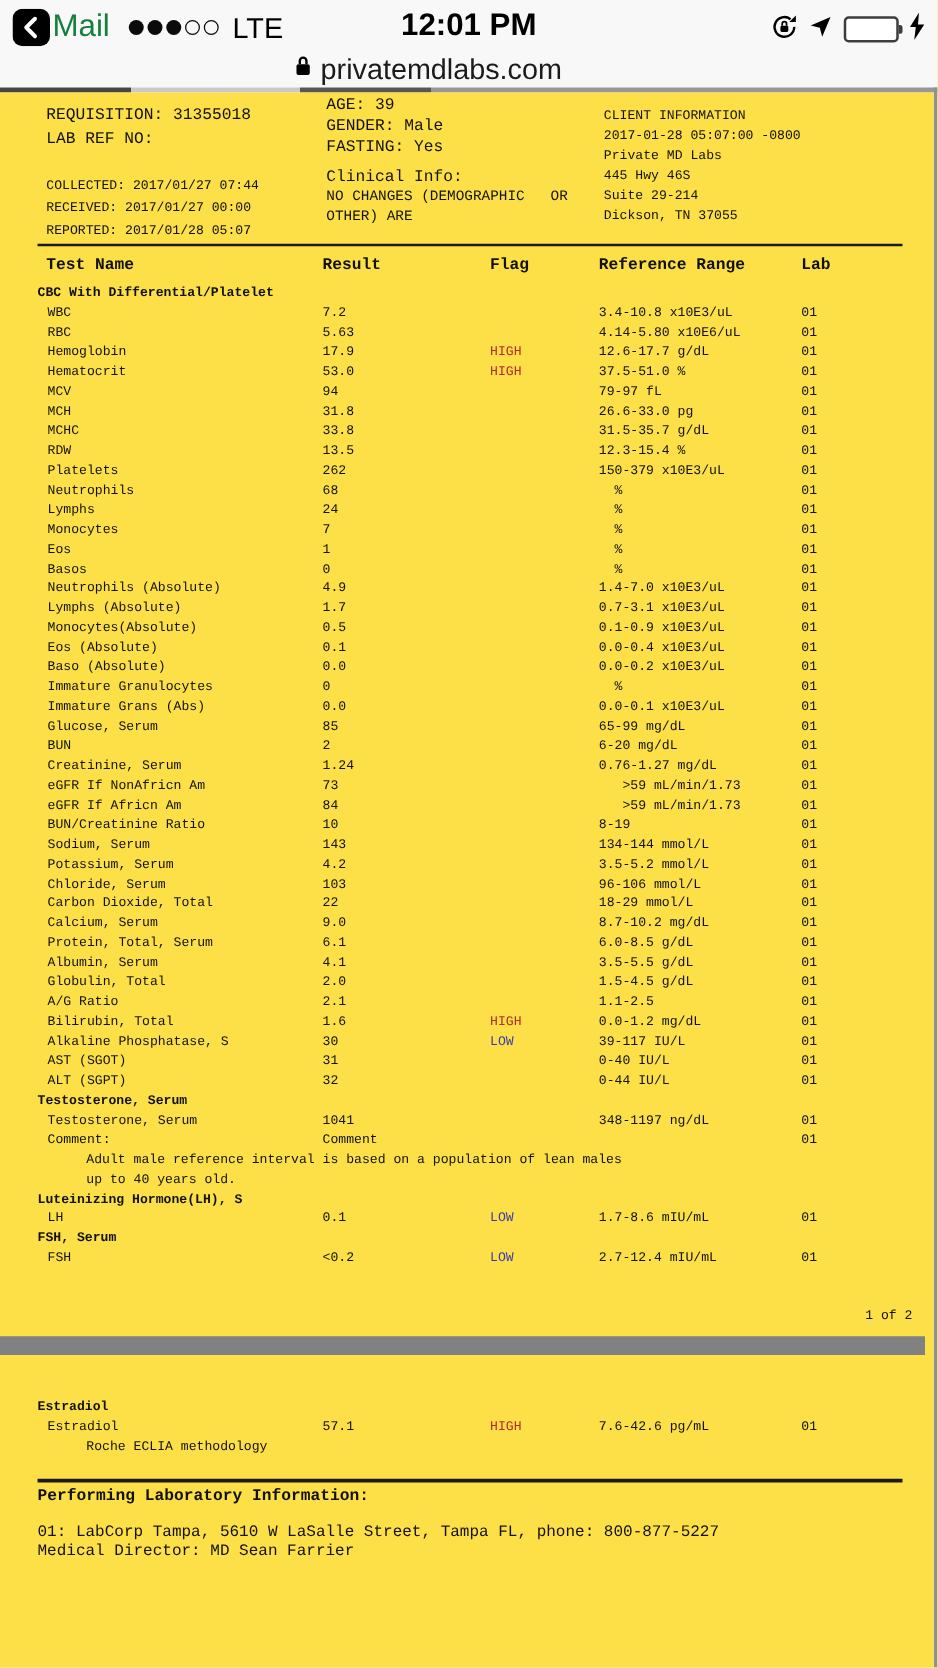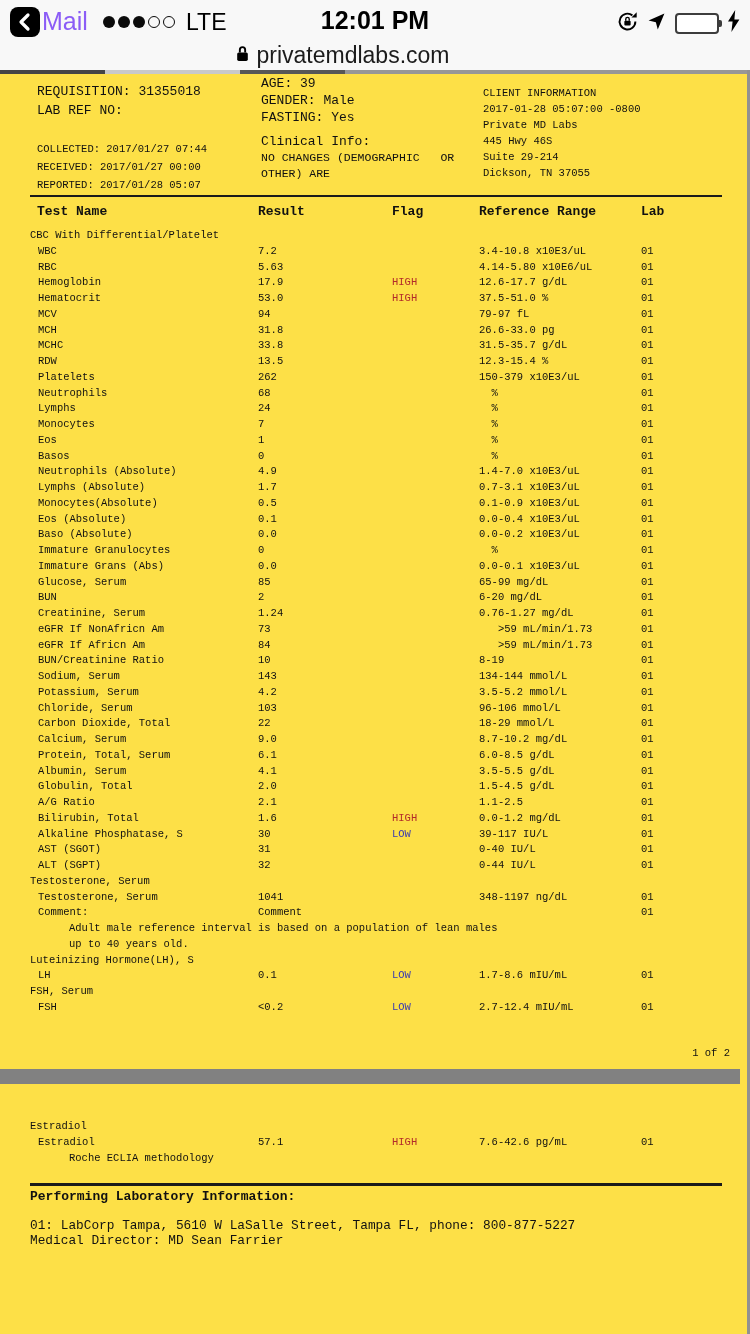--- a/index.html
+++ b/index.html
@@ -3,21 +3,21 @@
 <meta charset="utf-8">
 <style>
   html,body{margin:0;padding:0;}
   body{width:750px;height:1334px;position:relative;background:#fff;
        font-family:"Liberation Sans",sans-serif;-webkit-font-smoothing:antialiased;}
 
   
   .chrome{position:absolute;left:0;top:0;width:750px;height:70px;background:#f8f8f8;}
   .statusrow{position:absolute;left:0;top:0;width:750px;height:40px;}
   .backbtn{position:absolute;left:10px;top:7px;width:30px;height:30px;cursor:pointer;}
-  .mail-label{position:absolute;left:42px;top:7px;font-size:25px;color:#8b5cf6;}
+  .mail-label{position:absolute;left:42px;top:7px;font-size:25px;color:#15803d;}
   .dots{position:absolute;left:103px;top:16px;display:flex;gap:3px;}
   .dot{width:12px;height:12px;border-radius:50%;box-sizing:border-box;}
   .dot.filled{background:#0b0b0b;}
   .dot.empty{border:1.5px solid #0b0b0b;background:transparent;}
   .net-label{position:absolute;left:186px;top:9px;font-size:23px;color:#000;}
   .time-label{position:absolute;left:0;top:6px;width:750px;text-align:center;
               font-size:25px;font-weight:600;color:#000;}
   .righticons{position:absolute;right:10px;top:10px;display:flex;align-items:center;gap:9px;}
   .battery{position:relative;width:44px;height:21px;border:2px solid #3d3d3d;border-radius:4px;
            box-sizing:border-box;background:#fff;}
@@ -46,21 +46,21 @@
   .hdr-right .ctitle{font-size:10.5px;}
   .rule-top{position:absolute;left:30px;top:121px;width:692px;height:2px;background:#1a1a1a;}
 
   
   .thead{position:absolute;left:0;top:130px;width:747px;font-size:13px;font-weight:700;}
   .grid{display:grid;grid-template-columns:228px 134px 87px 162px 46px;padding-left:30px;}
   .thead .c-name{padding-left:7px;}
   .tbody{position:absolute;left:0;top:154px;width:747px;font-size:10.5px;line-height:15.75px;}
   .trow .c-name{padding-left:8px;white-space:pre;}
   .trow .c-ref,.trow .c-flag,.trow .c-res{white-space:pre;}
-  .sectionrow{font-weight:400;padding-left:30px;white-space:pre;line-height:15.75px;}
+  .sectionrow{font-weight:700;padding-left:30px;white-space:pre;line-height:15.75px;}
   .commentrow{padding-left:69px;white-space:pre;line-height:15.75px;}
 
   .pagecount{position:absolute;right:17px;top:973px;font-size:10.5px;}
   .pagebar{position:absolute;left:0;top:995px;width:740px;height:15px;background:#818181;}
 
   .tbody2{position:absolute;left:0;top:1045px;width:747px;font-size:10.5px;line-height:15.75px;}
 
   .rule-bottom{position:absolute;left:30px;top:1109px;width:692px;height:3px;background:#1a1a1a;}
   .perf-title{position:absolute;left:30px;top:1115px;font-size:13px;font-weight:700;}
   .perf-lines{position:absolute;left:30px;top:1144px;font-size:12.8px;line-height:15px;}

